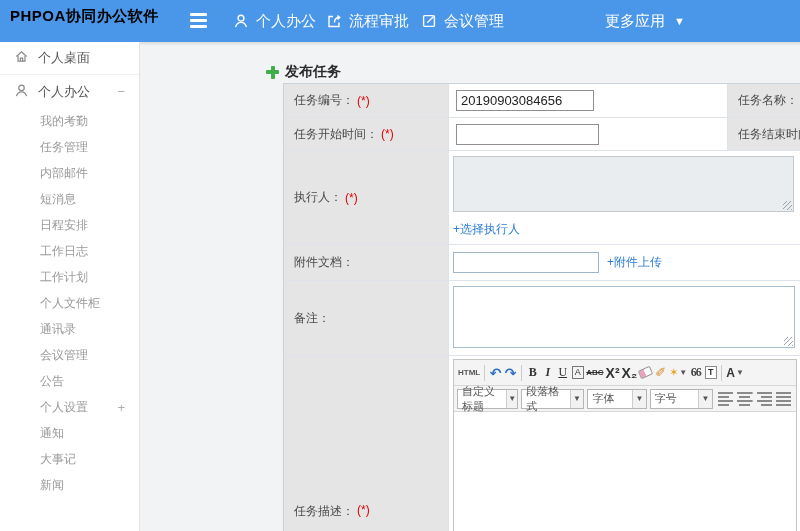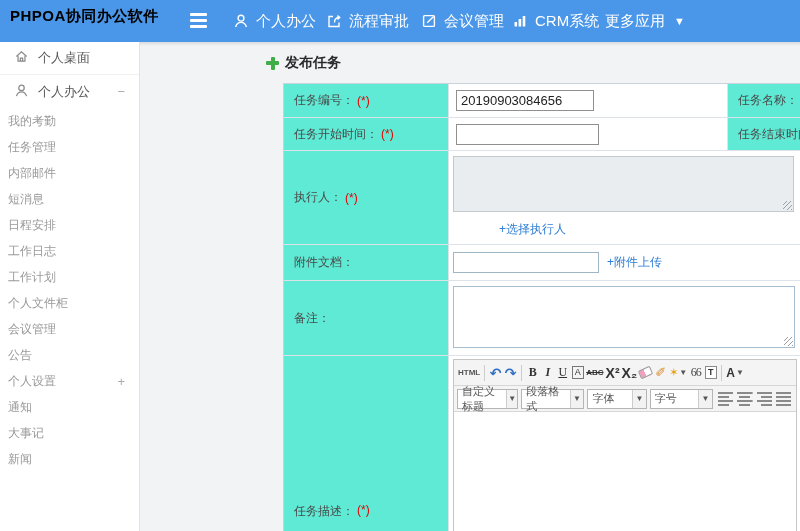--- a/index.html
+++ b/index.html
@@ -17,64 +17,64 @@
   .nav-item .nicon { display:flex; align-items:center; }
   .nav-item .caret { font-size:11px; margin-left:2px; }
   .ni-1{left:233px;} .ni-2{left:326px;} .ni-3{left:421px;} .ni-4{left:512px;} .ni-5{left:605px;}
 
   
   .sidebar { position:absolute; left:0; top:42px; width:140px; bottom:0; background:#fff;
              border-right:1px solid #e3e3e3; z-index:4; }
   .side-item { height:33px; display:flex; align-items:center; gap:9px; padding-left:14px;
                font-size:13px; color:#555; cursor:pointer; position:relative; }
   .side-item.first { border-bottom:1px solid #f0f0f0; }
-  .side-sub { height:26px; display:flex; align-items:center; padding-left:8px; font-size:12px;
+  .side-sub { height:26px; display:flex; align-items:center; padding-left:40px; font-size:12px;
               color:#999; cursor:pointer; position:relative; }
   .stoggle { position:absolute; right:14px; color:#aaa; font-size:13px; }
 
   
   .content { position:absolute; left:140px; top:42px; right:0; bottom:0; background:#f2f3f4; overflow:hidden; }
   .content::before { content:""; position:absolute; left:0; top:0; right:0; height:4px;
                      background:linear-gradient(rgba(0,0,0,.10),rgba(0,0,0,0)); }
-  .page-title { position:absolute; left:126px; top:12px; display:flex; align-items:center; gap:6px; }
+  .page-title { position:absolute; left:126px; top:21px; display:flex; align-items:center; gap:6px; }
   .plus-icon { position:relative; width:13px; height:13px; display:inline-block; }
   .plus-icon::before { content:""; position:absolute; left:0; top:4.5px; width:13px; height:4px;
                        background:#3fae49; border-radius:1px; }
   .plus-icon::after { content:""; position:absolute; left:4.5px; top:0; width:4px; height:13px;
                       background:#3fae49; border-radius:1px; }
   .page-title b { font-size:14px; color:#2b2b2b; }
 
   
   .ftable { position:absolute; left:143px; top:41px; width:659px; height:580px;
             display:grid; grid-template-columns:165px 279px 215px;
             grid-template-rows:34px 33px 94px 36px 75px 308px;
             background:#fff; border:1px solid #c9d3da; }
   .cell { border-right:1px solid #dde3e8; border-bottom:1px solid #dde3e8; }
-  .lc { background:#5eead4; display:flex; align-items:center; padding-left:10px;
+  .lc { background:#e5e5e5; display:flex; align-items:center; padding-left:10px;
         font-size:12px; color:#4a4a4a;text-align:right; }
   .req { color:#e60000; margin-left:3px; }
   .vc { background:#fff; }
   .g-l1{grid-column:1;grid-row:1;} .g-v1{grid-column:2;grid-row:1;} .g-r1{grid-column:3;grid-row:1;}
   .g-l2{grid-column:1;grid-row:2;} .g-v2{grid-column:2;grid-row:2;} .g-r2{grid-column:3;grid-row:2;}
   .g-l3{grid-column:1;grid-row:3;} .g-v3{grid-column:2/4;grid-row:3;}
   .g-l4{grid-column:1;grid-row:4;} .g-v4{grid-column:2/4;grid-row:4;}
   .g-l5{grid-column:1;grid-row:5;} .g-v5{grid-column:2/4;grid-row:5;}
   .g-l6{grid-column:1;grid-row:6;align-items:flex-start;padding-top:147px;}
   .g-v6{grid-column:2/4;grid-row:6;}
 
   .g-v1,.g-v2 { display:flex; align-items:center; }
   .tinput { margin-left:7px; height:21px; border:1px solid #8f8f8f; font-size:13px;
             padding:0 4px; font-family:inherit; color:#222; background:#fff; }
   .w1{width:138px;} .w2{width:143px;}
 
   .g-v3 { padding:5px 0 0 4px; }
   .exec-box { width:341px; height:56px; background:#e9edf0; border:1px solid #c3c9cd; position:relative; }
   .rz::after { content:""; position:absolute; right:1px; bottom:1px; width:9px; height:9px;
                background:repeating-linear-gradient(-45deg,#9aa0a5 0 1px,transparent 1px 3.2px); }
-  .blink { color:#2e7ed5; font-size:12px; text-decoration:none; display:inline-block; cursor:pointer;margin-left:46px; }
+  .blink { color:#2e7ed5; font-size:12px; text-decoration:none; display:inline-block; cursor:pointer; }
   .exec-link { margin-top:7px; }
   .remind-row { margin-top:6px; display:flex; align-items:center; font-size:13px; color:#222; }
   .remind-row b { font-size:13px; }
   .remind-row input { width:13px; height:13px; margin:0 4px 0 8px; }
 
   .g-v4 { display:flex; align-items:center; padding-left:4px; }
   .att-input { width:146px; height:21px; border:1px solid #9fb6c6; background:#fff; }
   .g-v4 .blink { margin-left:8px; }
 
   .g-v5 { padding:5px 0 0 4px; }
@@ -95,21 +95,21 @@
   .tb-i { font-family:"Liberation Serif",serif; font-style:italic; font-weight:bold; }
   .tb-u { font-family:"Liberation Serif",serif; text-decoration:underline; }
   .tb-abox { border:1px solid #777; font-size:9px; padding:0 2px; height:13px; }
   .tb-strike { font-size:8px; font-weight:bold; text-decoration:line-through; }
   .tb-supsub { font-size:14px; font-weight:bold; }
   .eraser { width:13px; height:9px; border:1px solid #999; border-radius:2px;
             transform:rotate(-24deg); background:linear-gradient(90deg,#f2a0c0 45%,#fff 45%); }
   .tb-brush { color:#d98b2b; font-size:13px; }
   .tb-wand { color:#e8a020; font-size:11px; }
   .tb-wand .dd, .tb-color .dd { color:#555; font-size:8px; margin-left:1px; }
-  .tb-quote { font-family:"Liberation Serif",serif; font-weight:normal; letter-spacing:-1px; color:#444; }
+  .tb-quote { font-family:"Liberation Serif",serif; font-weight:bold; letter-spacing:-1px; color:#444; }
   .tb-paste { border:1px solid #8a8a8a; font-size:9px; font-weight:bold; height:13px; padding:0 2px;
               background:#fff; }
   .tb-color { font-size:12px; font-weight:bold; }
   .tsel { height:20px; border:1px solid #b5b5b5; background:#fff; display:flex; align-items:center;
           justify-content:space-between; font-size:11px; color:#555; padding-left:4px;
           margin-right:3px; cursor:pointer; }
   .tsel .dcaret { width:14px; height:100%; border-left:1px solid #ccc; display:flex;
                   align-items:center; justify-content:center; font-size:8px; color:#555;
                   background:#f2f2f2; }
   .s1{width:64px;} .s2{width:66px;} .s3{width:62px;} .s4{width:66px;}
@@ -163,30 +163,20 @@
   <div class="nav-item ni-3">
     <span class="nicon">
       <svg width="16" height="16" viewBox="0 0 16 16" fill="none" stroke="#fff" stroke-width="1.4">
         <rect x="2.6" y="2.6" width="10.8" height="10.8" rx="1"></rect>
           <path d="M6.2 9.8 L12.6 3.4"></path>
       </svg>
       </span>
     <span>会议管理</span>
   </div>
 
-  <div class="nav-item ni-4">
-    <span class="nicon">
-      <svg width="16" height="16" viewBox="0 0 16 16" fill="#fff">
-        <rect x="2.5" y="9" width="2.6" height="4.5"></rect>
-          <rect x="6.6" y="6" width="2.6" height="7.5"></rect>
-        <rect x="10.7" y="3" width="2.6" height="10.5"></rect>
-      </svg>
-      </span>
-    <span>CRM系统</span>
-  </div>
 
   <div class="nav-item ni-5">
     <span>更多应用</span>
     <span class="caret">▼</span>
   </div>
 </div>
 
 <div class="sidebar">
   <div class="side-item first">
     <span class="sicon">
@@ -223,20 +213,23 @@
       <span>日程安排</span>
     </div>
   <div class="side-sub">
       <span>工作日志</span>
     </div>
   <div class="side-sub">
       <span>工作计划</span>
     </div>
   <div class="side-sub">
       <span>个人文件柜</span>
+    </div>
+  <div class="side-sub">
+      <span>通讯录</span>
     </div>
   <div class="side-sub">
       <span>会议管理</span>
     </div>
   <div class="side-sub">
       <span>公告</span>
     </div>
   <div class="side-sub">
     <span>个人设置</span>
     <span class="stoggle">+</span>

